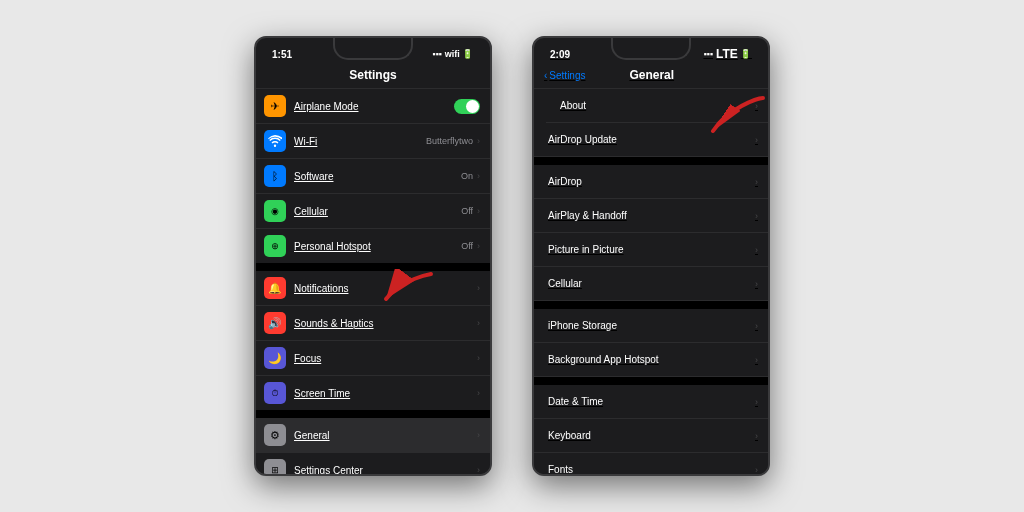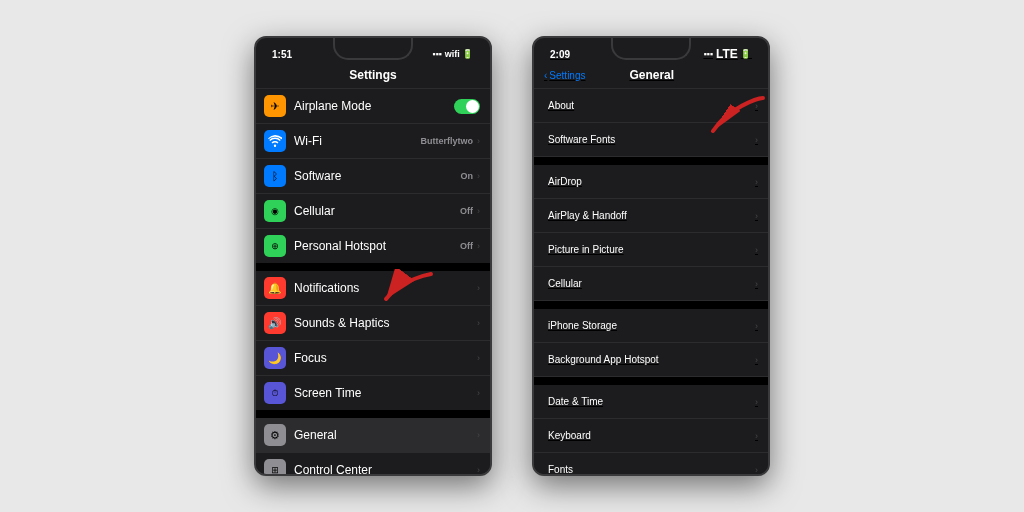--- a/index.html
+++ b/index.html
@@ -116,28 +116,28 @@
       border-radius: 5px;
       display: flex;
       align-items: center;
       justify-content: center;
       margin-right: 8px;
       flex-shrink: 0;
       font-size: 11px;
     }
     .item-label {
       color: white;
-      font-size: 12px;
+      font-size: 10px;
       flex: 1;
+      text-decoration: underline;
     }
     .item-value {
       color: #8e8e93;
       font-size: 9px;
       margin-right: 4px;
-      font-weight: bold;
     }
     .chevron {
       color: #48484a;
       font-size: 9px;
     }
     .toggle {
       width: 26px;
       height: 15px;
       background: #30d158;
       border-radius: 8px;
@@ -167,20 +167,21 @@
       min-height: 34px;
     }
     .item-label-plain {
       color: white;
       font-size: 10px;
       flex: 1;
     }
     .about-item {
       background: #1c1c1e;
       position: relative;
+      margin-left: 12px;
     }
   </style>
 </head>
 <body>
 
 <div class="container">
 
   <div class="phone">
     <div class="phone-notch"></div>
     <div class="status-bar">
@@ -258,21 +259,21 @@
       <div class="section-gap"></div>
 
       <div class="section">
         <div class="settings-item item-highlight" style="position:relative;">
           <div class="icon-wrap" style="background:#8e8e93;">⚙</div>
           <span class="item-label">General</span>
           <span class="chevron">›</span>
         </div>
         <div class="settings-item">
           <div class="icon-wrap" style="background:#8e8e93;font-size:9px;">⊞</div>
-          <span class="item-label">Control Center</span>
+          <span class="item-label">Settings Center</span>
           <span class="chevron">›</span>
         </div>
 
       </div>
     </div>
 
     <svg style="position:absolute; bottom:155px; left:115px; pointer-events:none;" width="70" height="50" viewBox="0 0 70 50">
       <defs>
         <marker id="arrowhead1" markerWidth="8" markerHeight="6" refX="8" refY="3" orient="auto">
           <polygon points="0 0, 8 3, 0 6" fill="#cc2222"></polygon>
@@ -300,21 +301,21 @@
       <div class="nav-title-center">General</div>
     </div>
     <div class="settings-list">
 
       <div class="section">
         <div class="settings-item-plain about-item" style="position:relative;">
           <span class="item-label-plain">About</span>
           <span class="chevron">›</span>
         </div>
         <div class="settings-item-plain">
-          <span class="item-label-plain">Software Fonts</span>
+          <span class="item-label-plain">AirDrop Update</span>
           <span class="chevron">›</span>
         </div>
       </div>
       <div class="section-gap"></div>
 
       <div class="section">
         <div class="settings-item-plain">
           <span class="item-label-plain">AirDrop</span>
           <span class="chevron">›</span>
         </div>

